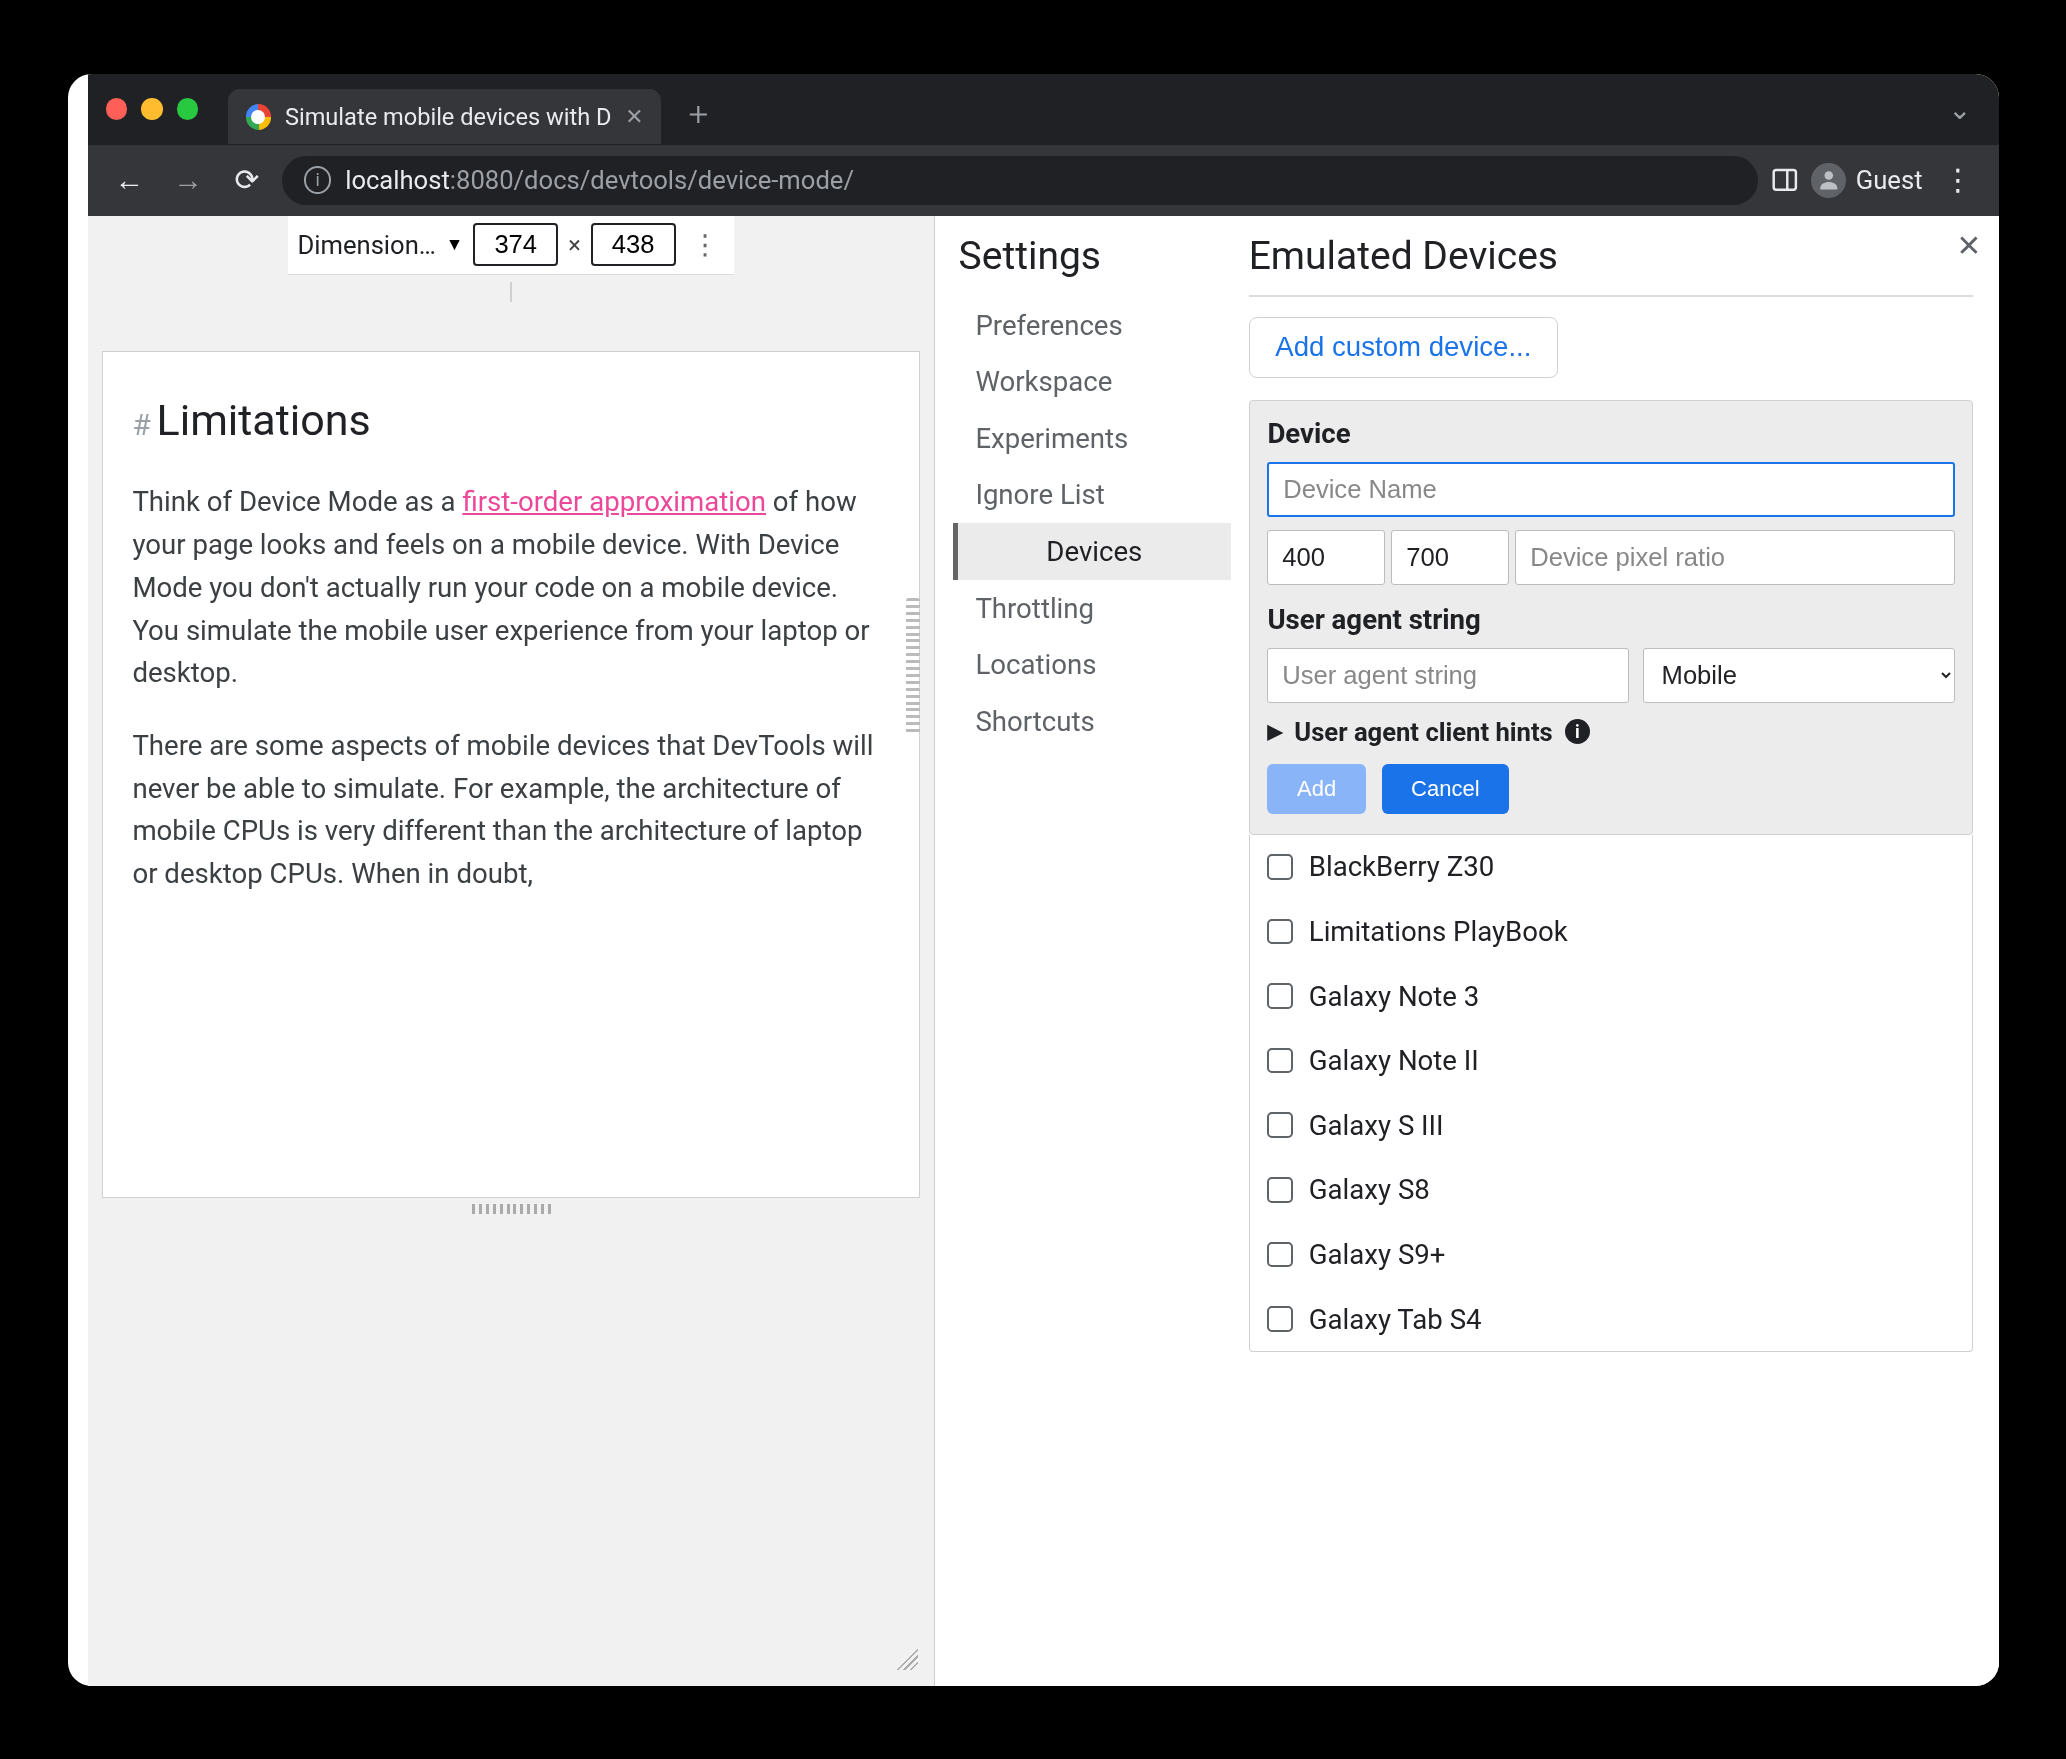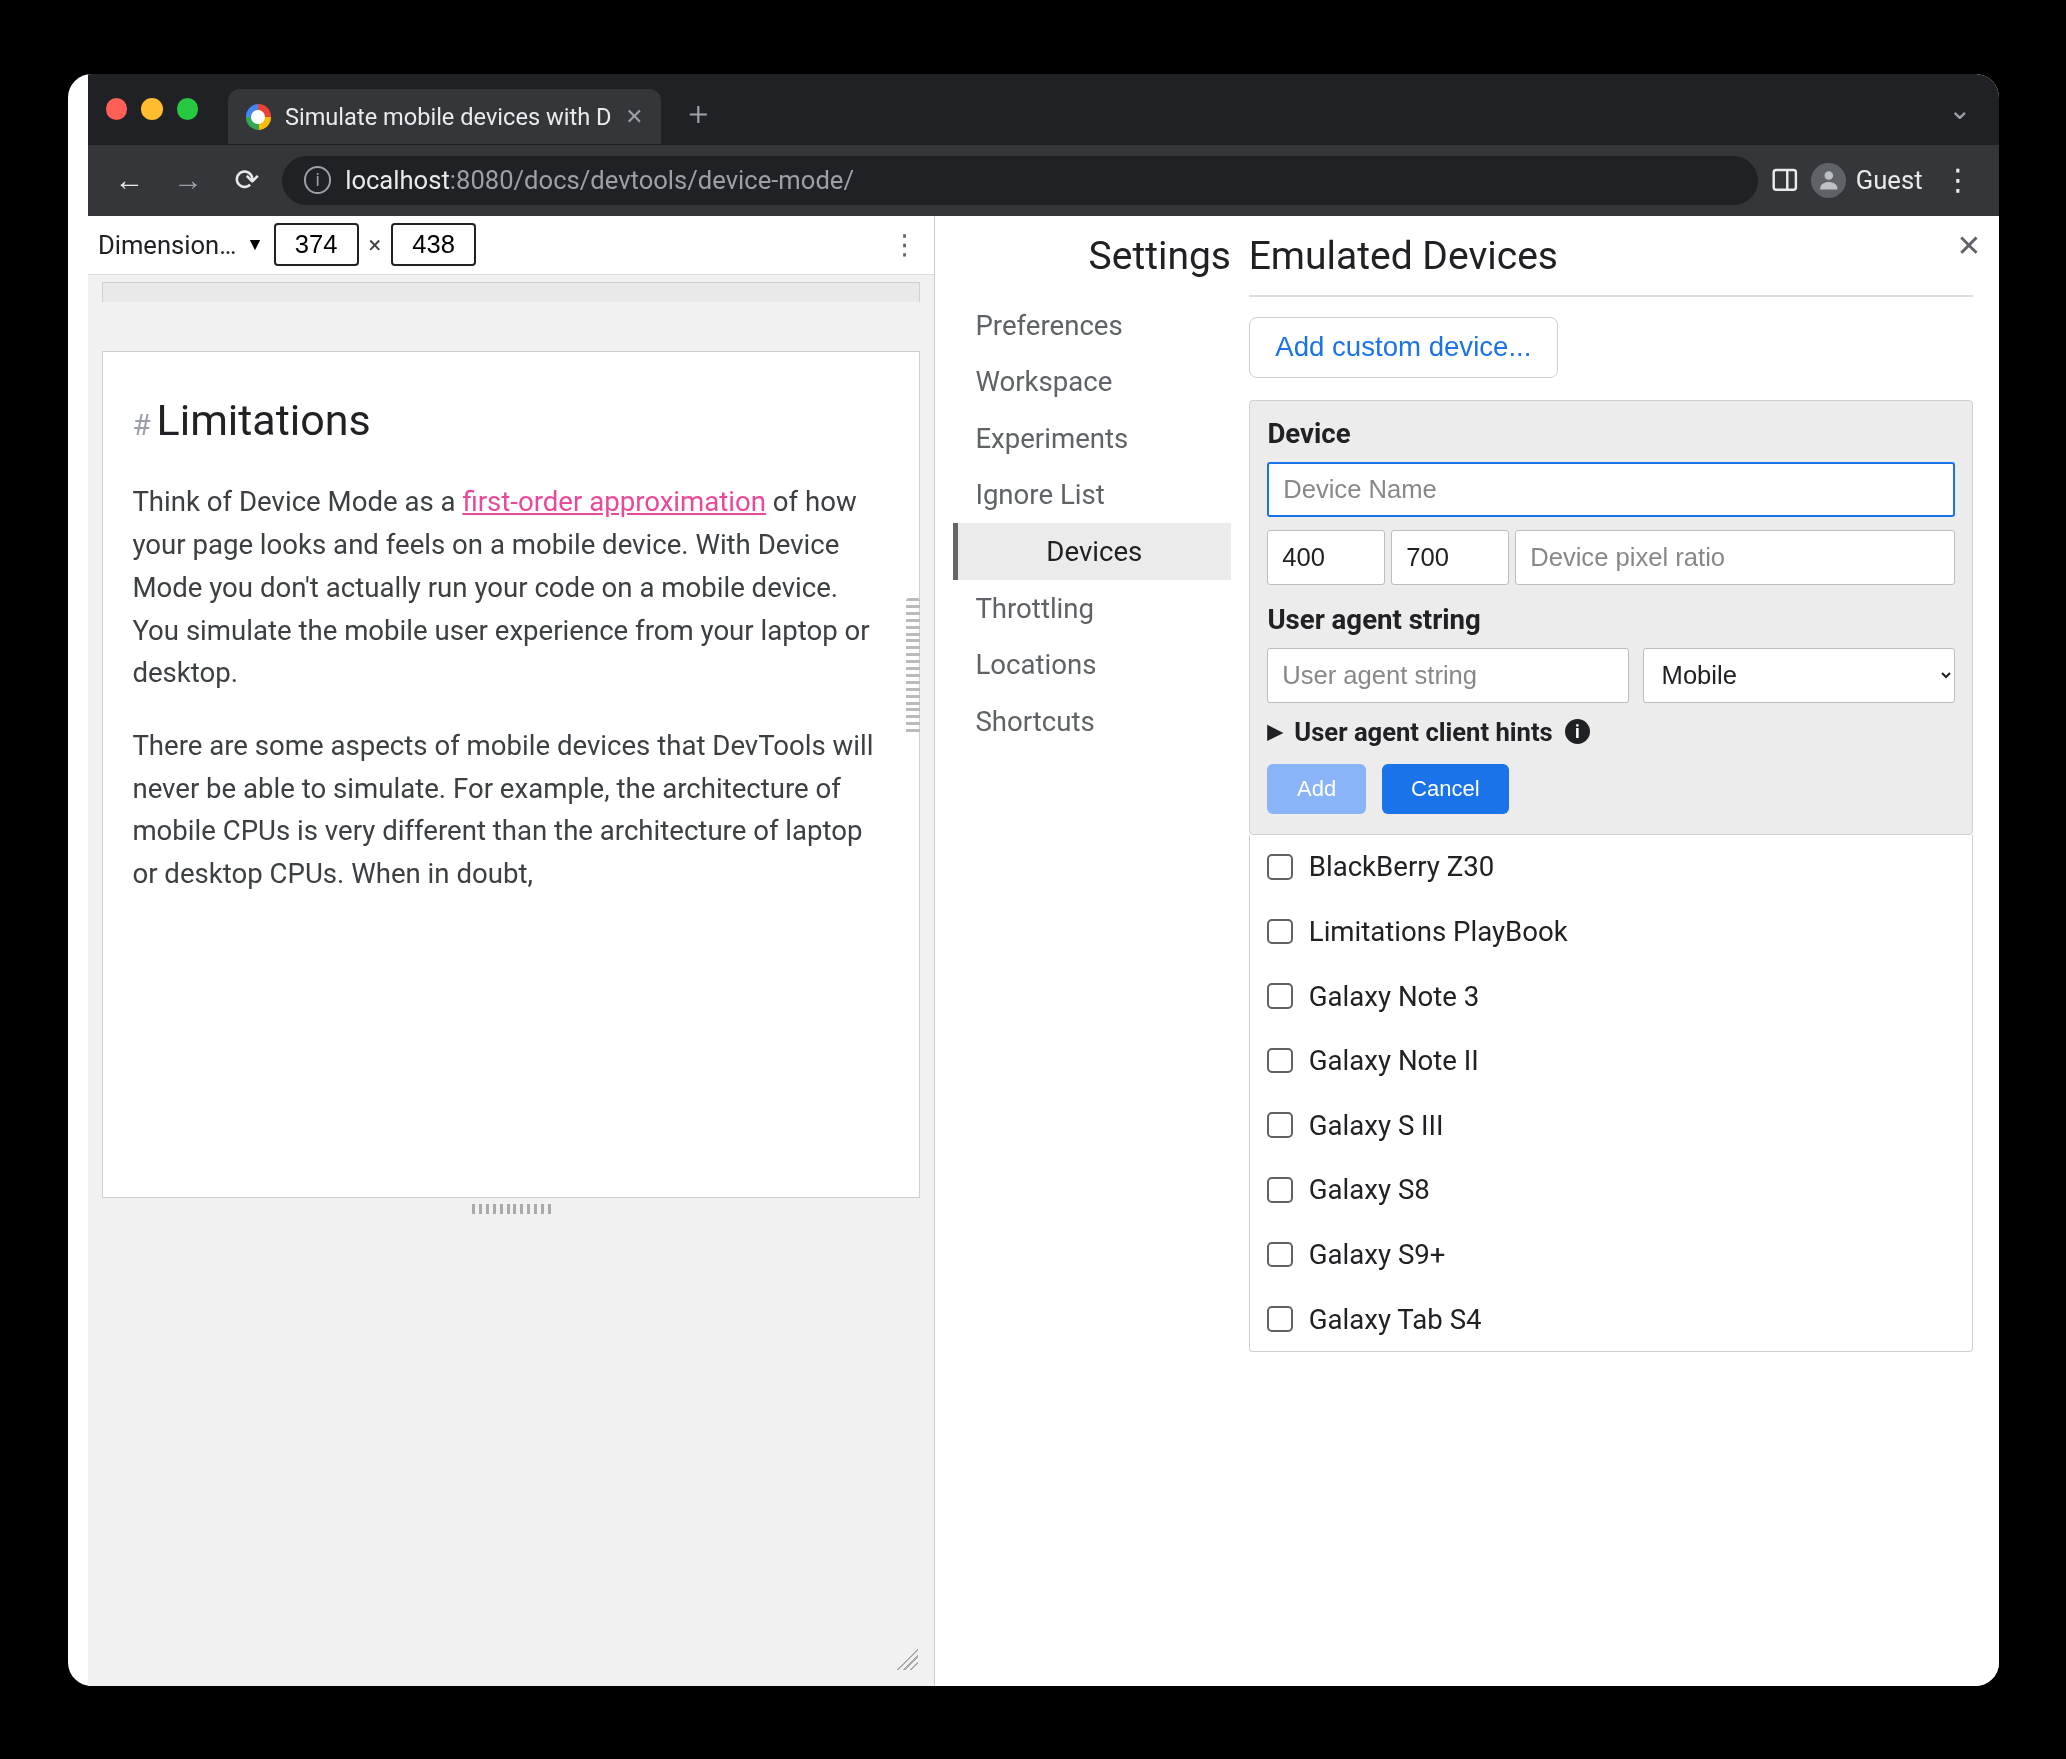--- a/index.html
+++ b/index.html
@@ -102,20 +102,21 @@
   .content {
     flex:1; display:flex; min-height:0; background:#fff;
   }
 
   
   .left-pane {
     width: 847px;
     background:#f1f1f1;
     display:flex; flex-direction:column;
     border-right: 1px solid #ccc;
+    align-items: center;
   }
   .device-toolbar {
     height: 59px; background:#fff; border-bottom:1px solid #ddd;
     display:flex; align-items:center; padding:0 9.9px; gap:9.9px;
   }
   .dim-label { font-size:25.6px; color:#202124; max-width:187px;
     white-space:nowrap; overflow:hidden; text-overflow:ellipsis; }
   .dim-caret { font-size:17.7px; }
   .dim-input {
     width:85px; height:43px; border:2px solid #202124; border-radius:3.9px;
@@ -154,21 +155,21 @@
     position:absolute; right:2px; bottom:2px; width:21.7px; height:21.7px;
     background:
       linear-gradient(135deg, transparent 0 50%, #aaa 50% 55%, transparent 55% 65%, #aaa 65% 70%, transparent 70% 80%, #aaa 80% 85%, transparent 85%);
   }
 
   
   .right-pane { flex:1; display:flex; min-width:0; position:relative; }
   .settings-sidebar {
     width: 296px; padding: 17.7px 0 0 17.7px;
   }
-  .settings-sidebar h1 { font-size:39px; font-weight:400; color:#202124; margin-bottom:17.7px; padding-left:5.9px;text-align:right; }
+  .settings-sidebar h1 { font-size:39px; font-weight:400; color:#202124; margin-bottom:17.7px; padding-left:5.9px; }
   .settings-nav-item {
     font-size:27.6px; color:#5f6368; padding:11.8px 17.7px; cursor:pointer;
     border-left:5.9px solid transparent;
   }
   .settings-nav-item.active {
     background:#ebebeb; color:#202124; border-left:5.9px solid #666;text-align:center;
   }
 
   .settings-main {
     flex:1; padding: 17.7px 25.6px 0 17.7px; overflow:auto; min-width:0;

